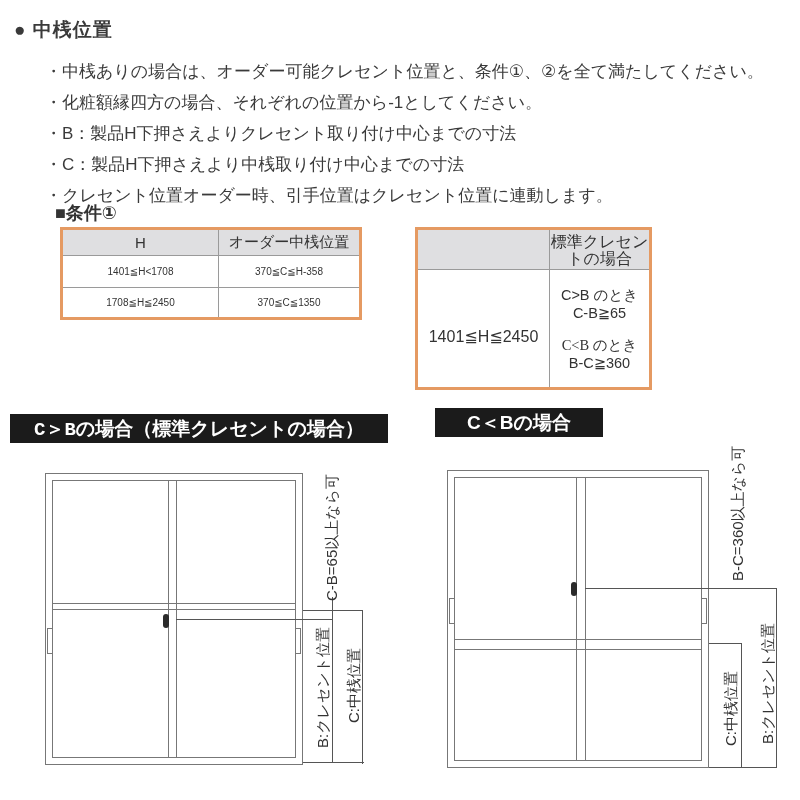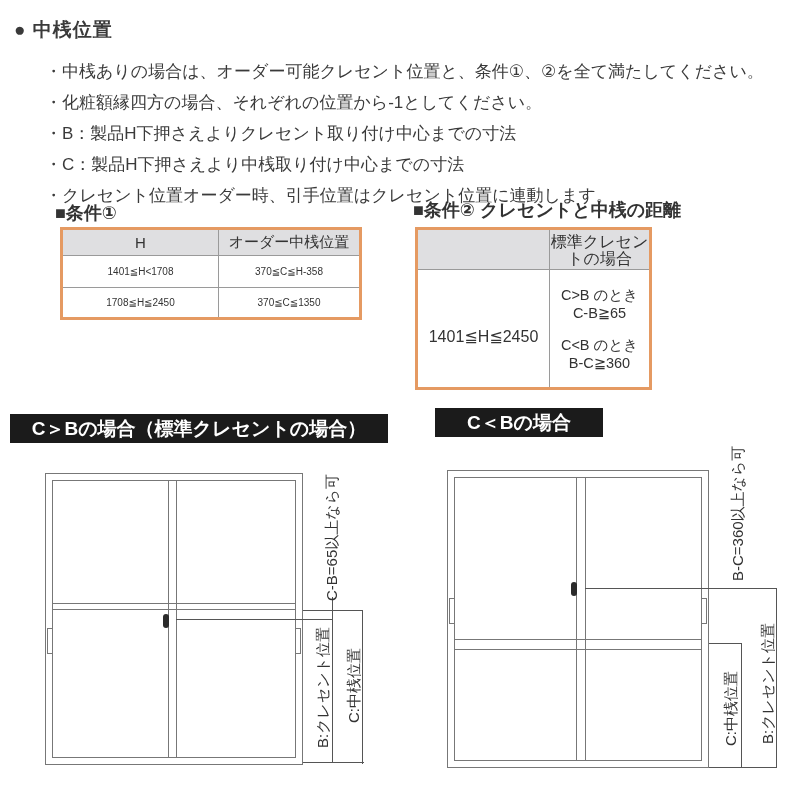--- a/index.html
+++ b/index.html
@@ -28,21 +28,21 @@
   table.t1 tbody td{height:31px;background:#fff;}
 
   
   .t2{position:absolute;left:415px;top:227px;width:237px;height:163px;border:3px solid var(--accent-orange);background:#fff;}
   .t2 .hdr-bg{position:absolute;left:0;right:0;top:0;height:39px;background:var(--header-gray);}
   .t2 .vdiv{position:absolute;left:131px;top:0;bottom:0;width:1px;background:#9a9a9a;}
   .t2 .hdiv{position:absolute;left:0;right:0;top:39px;height:1px;background:#9a9a9a;}
   .t2 .hdr-cell{position:absolute;left:132px;top:0;width:99px;height:39px;display:flex;align-items:center;justify-content:center;text-align:center;font-size:16px;line-height:17px;}
   .t2 .body-left{position:absolute;left:0;top:40px;width:131px;height:132px;display:flex;align-items:center;justify-content:center;font-size:16px;}
   .t2 .body-right{position:absolute;left:132px;top:40px;width:99px;height:117px;display:flex;flex-direction:column;align-items:center;justify-content:center;font-size:14.5px;line-height:18px;}
-  .t2 .cond-gap{margin-top:14px;}
+  .t2 .cond-gap{margin-top:14px;font-family:Liberation Serif, serif;}
 
   
   .dtitle{position:absolute;height:29px;background:var(--title-bar);color:#fff;font-weight:bold;font-size:19px;display:flex;align-items:center;justify-content:center;white-space:nowrap;}
 
   
   .win{position:absolute;border:1px solid var(--line-gray);background:#fff;}
   .win .inner{position:absolute;left:6px;top:6px;right:6px;bottom:6px;border:1px solid var(--line-gray);}
   .win .stile{position:absolute;border-left:1px solid var(--line-gray);border-right:1px solid var(--line-gray);top:6px;bottom:6px;}
   .win .rail{position:absolute;left:6px;right:6px;border-top:1px solid var(--line-gray);border-bottom:1px solid var(--line-gray);}
   .win .crescent{position:absolute;width:6px;height:14px;background:#2a2a2a;border-radius:3px;}
@@ -85,36 +85,35 @@
         <td>1401≦H&lt;1708</td>
         <td>370≦C≦H-358</td>
       </tr>
       <tr>
         <td>1708≦H≦2450</td>
         <td>370≦C≦1350</td>
       </tr>
     </tbody>
   </table>
 
-  <div class="sec-title" style="left:413px;top:198px;">■条件② クレセントと中桟の距離</div>
   <div class="t2">
     <div class="hdr-bg"></div>
     <div class="vdiv"></div>
     <div class="hdiv"></div>
     <div class="hdr-cell">標準クレセントの場合</div>
     <div class="body-left">1401≦H≦2450</div>
     <div class="body-right">
       <div>C&gt;B のとき</div>
       <div>C-B≧65</div>
       <div class="cond-gap">C&lt;B のとき</div>
       <div>B-C≧360</div>
     </div>
   </div>
 
-  <div class="dtitle" style="left:10px;top:414px;width:378px;">C＞Bの場合（標準クレセントの場合）</div>
+  <div class="dtitle" style="left:10px;top:414px;width:378px;font-family:Liberation Mono, monospace;">C＞Bの場合（標準クレセントの場合）</div>
 
   <div class="win" style="left:45px;top:473px;width:258px;height:292px;">
     <div class="inner"></div>
     <div class="stile" style="left:122px;width:9px;"></div>
     <div class="rail" style="top:129px;height:7px;"></div>
     <div class="crescent" style="left:117px;top:140px;"></div>
     <div class="handle" style="left:1px;top:154px;"></div>
     <div class="handle" style="right:1px;top:154px;"></div>
   </div>
 

